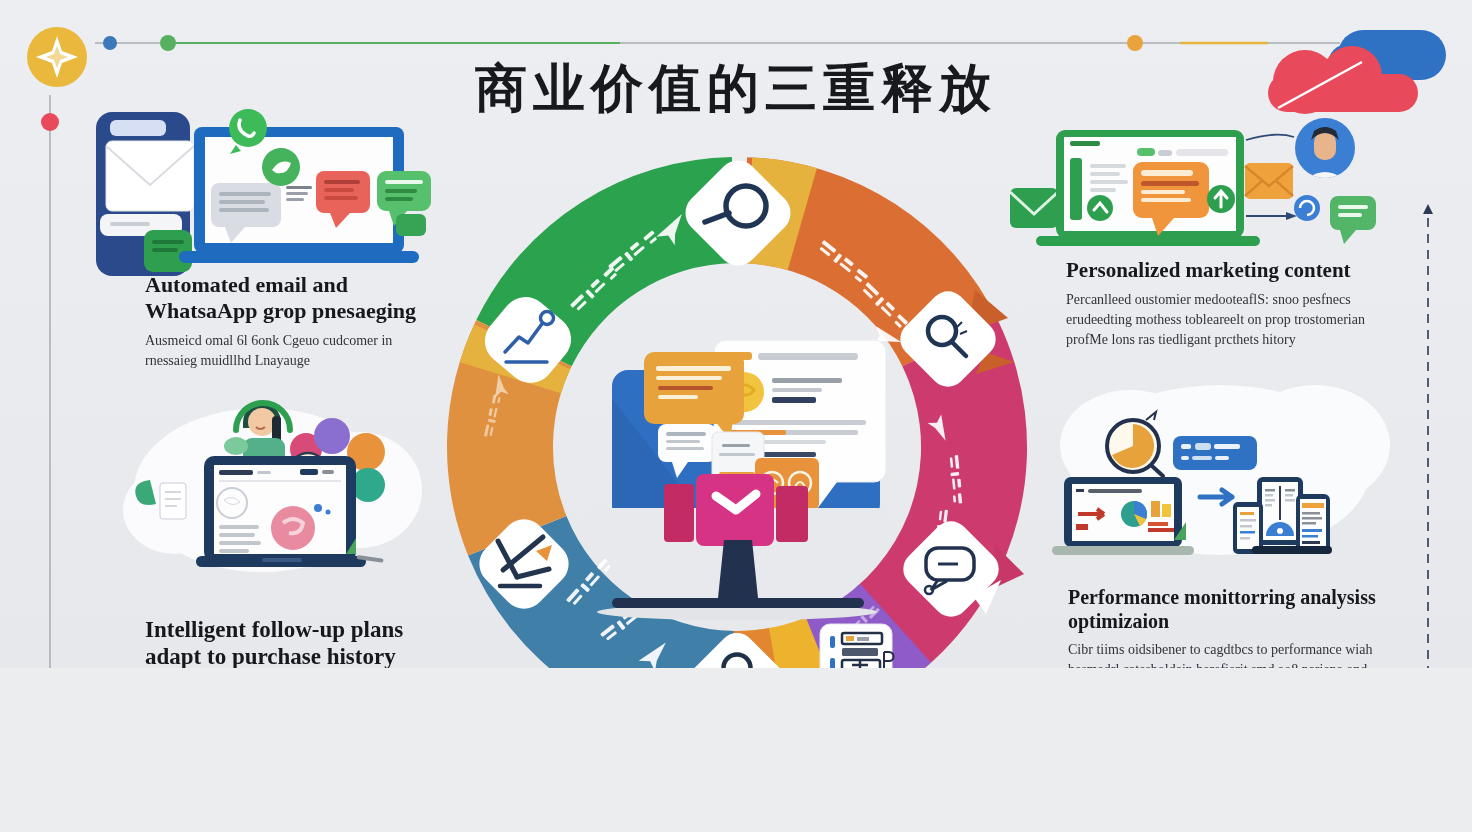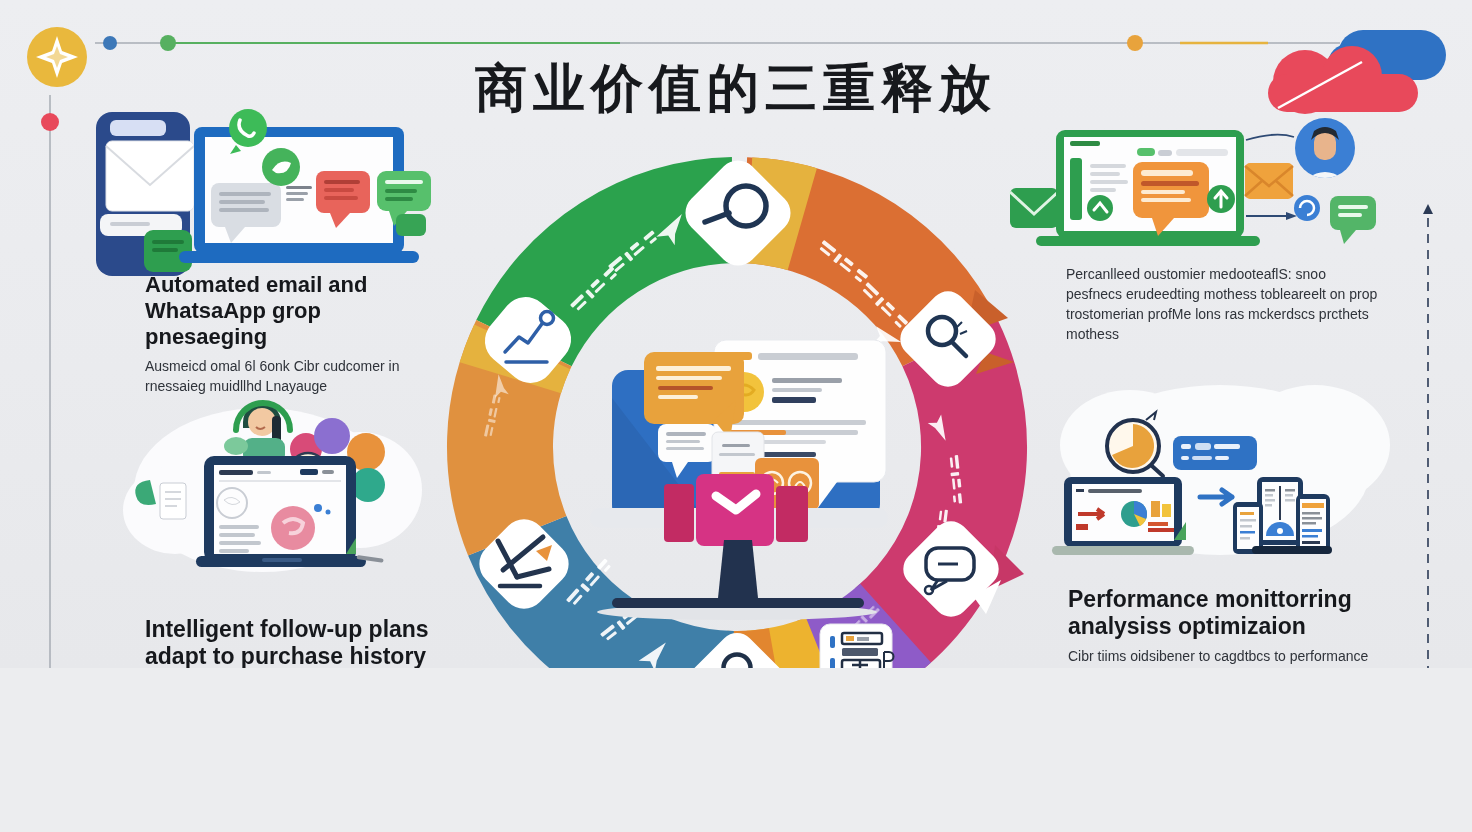--- a/index.html
+++ b/index.html
@@ -1,35 +1,35 @@
 <!DOCTYPE html>
 <html><head>
 <meta charset="utf-8">
 <style>
   html,body{margin:0;padding:0;background:#ECEDEF;}
   .stage{position:relative;width:1472px;height:668px;overflow:hidden;
          background:linear-gradient(180deg,#EDEEF1 0%,#EAEBEE 55%,#E7E8EB 100%);
-         font-family:Liberation Sans, sans-serif;}
+         font-family:Liberation Serif, serif;}
   svg.canvas{position:absolute;left:0;top:0;}
   .title{position:absolute;left:0;right:0;top:54px;text-align:center;
          font-size:52px;font-weight:bold;color:#17191D;letter-spacing:6px;}
   .tb{position:absolute;}
   .tb h3{margin:0;font-weight:bold;color:#16181C;line-height:1.18;}
   .tb p{margin:7px 0 0;color:#2F333A;line-height:1.42;}
   .tb-tl{left:145px;top:272px;width:302px;}
   .tb-tl h3{font-size:22px;}
   .tb-tl p{font-size:14px;}
   .tb-bl{left:145px;top:616px;width:300px;}
   .tb-bl h3{font-size:23px;}
   .tb-bl p{font-size:14.5px;}
   .tb-tr{left:1066px;top:258px;width:312px;}
   .tb-tr h3{font-size:21px;}
   .tb-tr p{font-size:14px;}
   .tb-br{left:1068px;top:586px;width:322px;}
-  .tb-br h3{font-size:23px;}
+  .tb-br h3{font-size:20px;}
   .tb-br p{font-size:14px;}
 </style>
 </head>
 <body>
 
 <div class="stage">
 
 <svg class="canvas" width="1472" height="832" viewBox="0 0 1472 832" xmlns="http://www.w3.org/2000/svg">
   <defs>
     <g id="plane">
@@ -494,29 +494,30 @@
       <path d="M724,540 L752,540 L758,598 L718,598 Z" fill="#22324E"></path>
       <rect x="612" y="598" width="252" height="10" rx="5" fill="#22324E"></rect>
     </g>
   </g>
 </svg>
 
 <div class="title">商业价值的三重释放</div>
 
 <div class="tb tb-tl">
   <h3>Automated email and WhatsaApp grop pnesaeging</h3>
-  <p>Ausmeicd omal 6l 6onk Cibr cudcomer in rnessaieg muidllhd Lnayauge</p>
+  <p>Ausmeicd omal 6l 6onk Cgeuo cudcomer in rnessaieg muidllhd Lnayauge</p>
 </div>
 
 <div class="tb tb-bl">
   <h3>Intelligent follow-up plans adapt to purchase history</h3>
 </div>
 
 <div class="tb tb-tr">
-  <p>Percanlleed oustomier medooteaflS: snoo pesfnecs erudeedting mothess tobleareelt on prop trostomerian profMe lons ras mckerdscs prcthets mothess</p>
+  <h3>Personalized marketing content</h3>
+  <p>Percanlleed oustomier medooteaflS: snoo pesfnecs erudeedting mothess tobleareelt on prop trostomerian profMe lons ras tiedligant prcthets hitory</p>
 </div>
 
 <div class="tb tb-br">
   <h3>Performance monittorring analysiss optimizaion</h3>
   <p>Cibr tiims oidsibener to cagdtbcs to performance wiah besmedrl catesboldein berefierit smd ao8 pariene ond Sed daatiserpsestins WhatsaApp parfoneek Petadtiabiel</p>
 </div>
 
 </div>
 
 </body></html>

